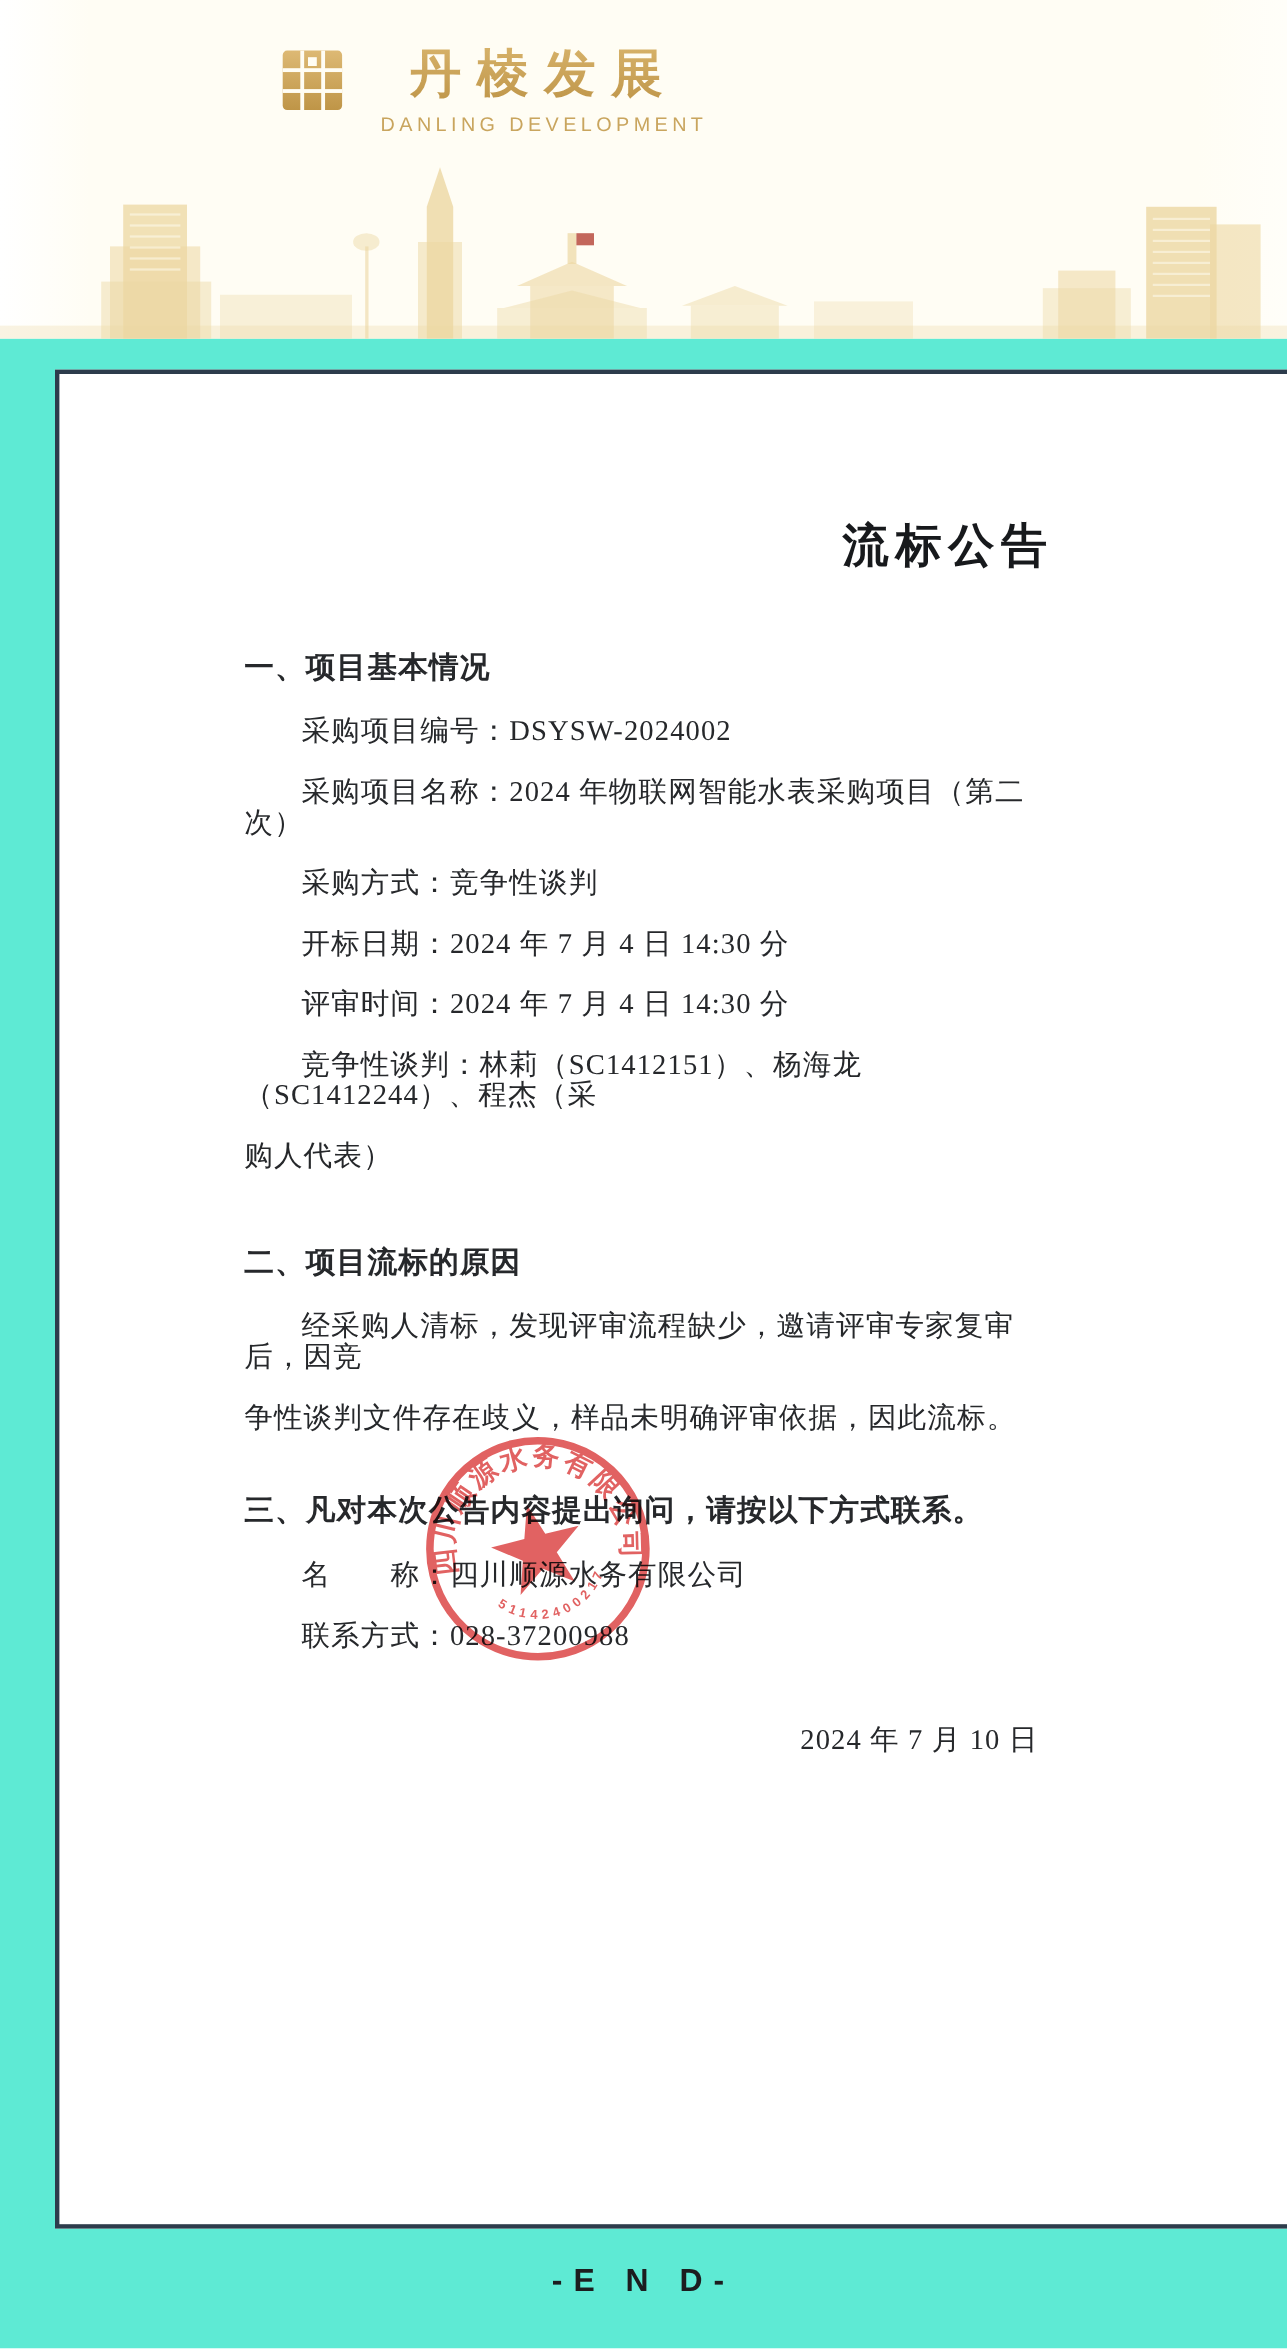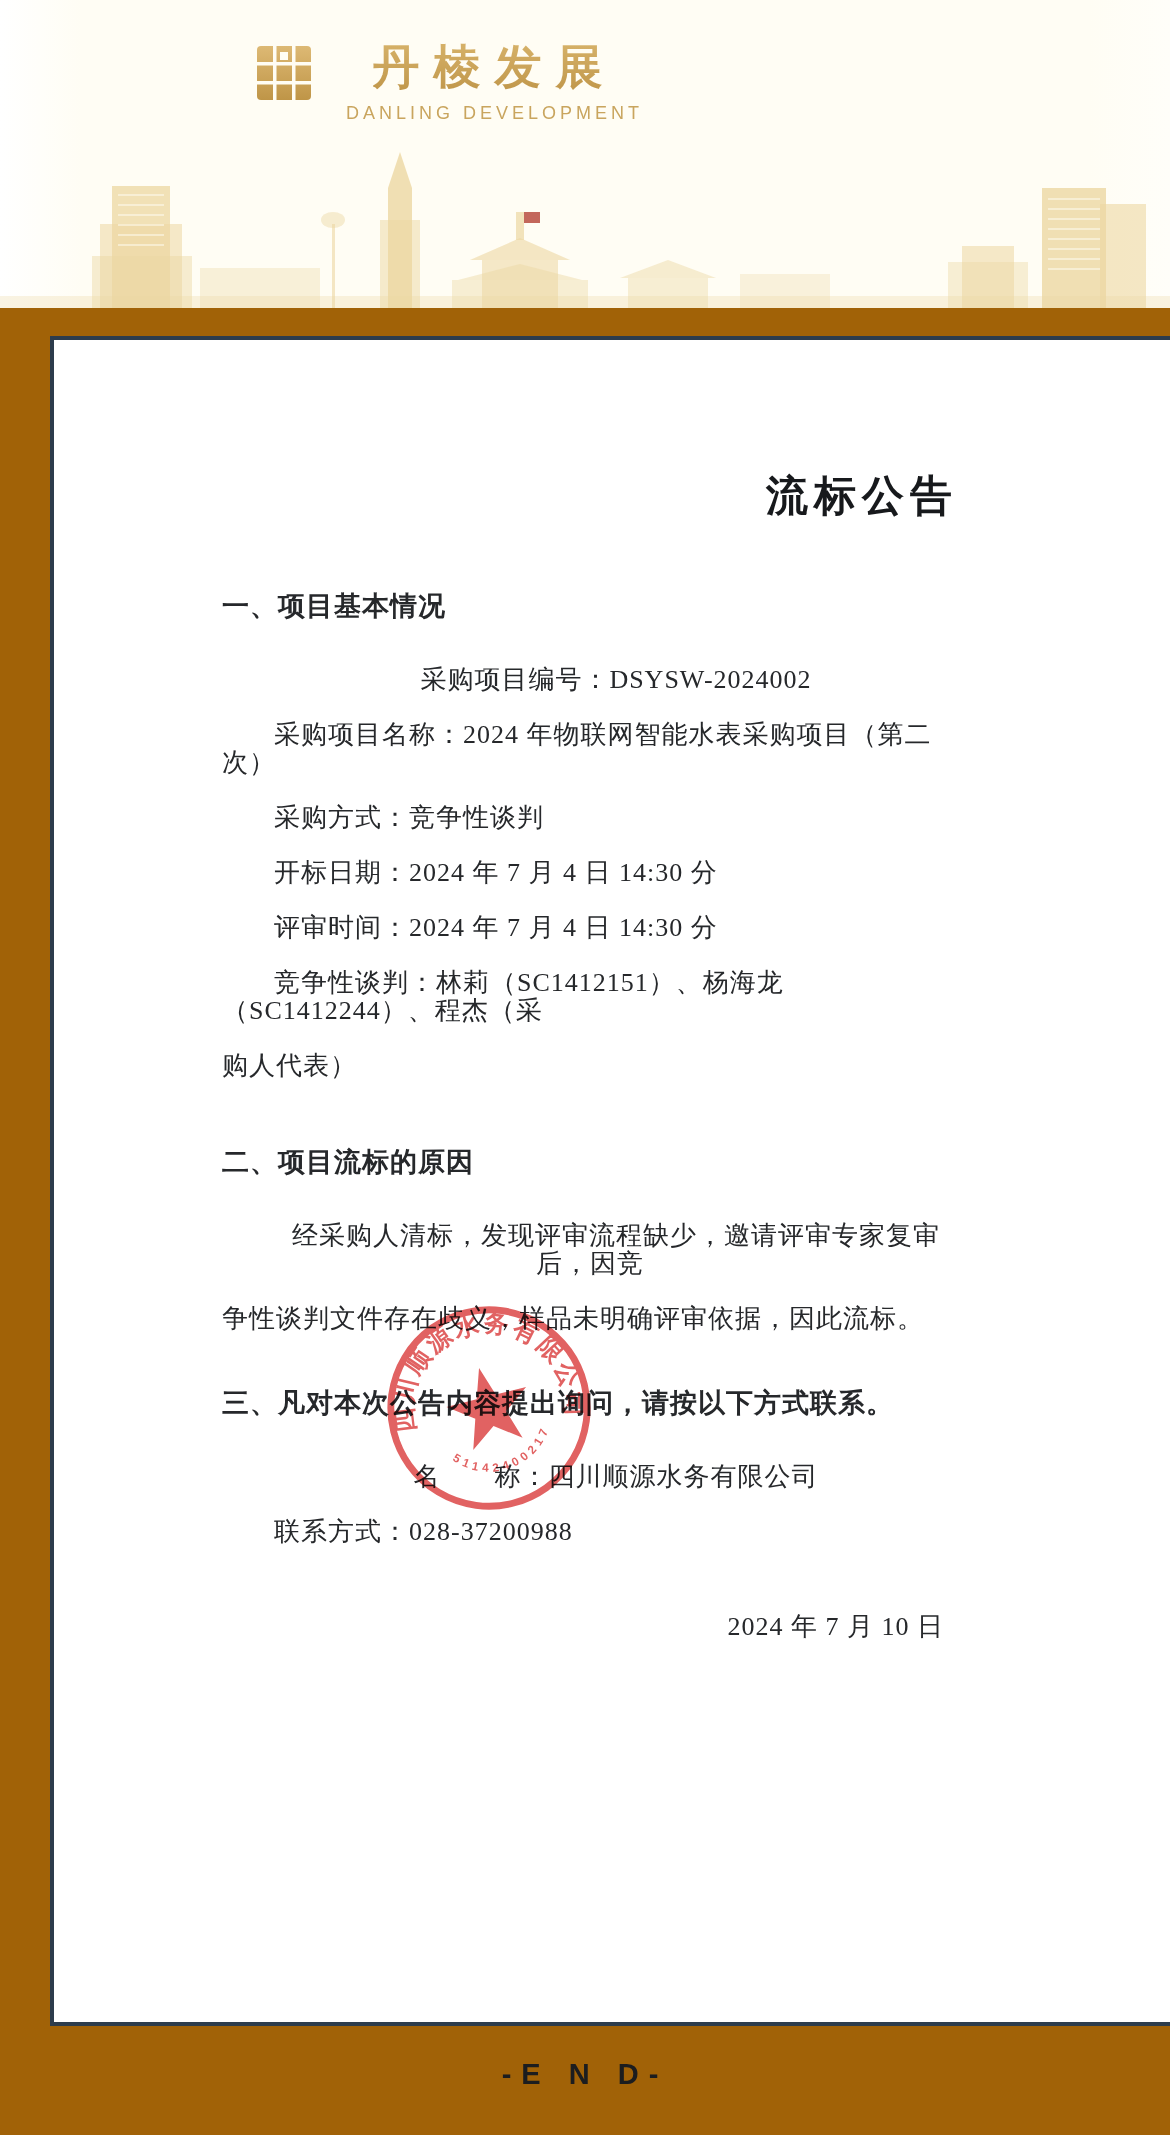--- a/index.html
+++ b/index.html
@@ -1,16 +1,16 @@
 <!DOCTYPE html>
 <html><head>
 <meta charset="utf-8">
 <style>
   html,body{margin:0;padding:0;background:#ffffff;}
-  .page{position:relative;width:1170px;height:2135px;background:#a16207;overflow:hidden;
+  .page{position:relative;width:1170px;height:2135px;background:#5eead4;overflow:hidden;
         font-family:"Liberation Serif",serif;color:#26282b;}
 
   
   .header-band{position:absolute;left:0;top:0;width:1170px;height:308px;
     background:linear-gradient(90deg,#ffffff 0,#fffdf4 7%,#fffdf4 93%,#fffef9 100%);}
   .brand{position:absolute;left:256px;top:36px;display:flex;align-items:flex-start;}
   .brand-mark{width:56px;height:62px;margin-top:6px;}
   .brand-text{margin-left:34px;display:flex;flex-direction:column;align-items:center;}
   .brand-name{font-size:47px;font-weight:700;letter-spacing:14px;
     background:linear-gradient(180deg,#d9b56d 0%,#bd9346 100%);
@@ -22,21 +22,21 @@
 
   
   .doc-frame{position:absolute;left:50px;top:336px;width:1064px;height:1554px;
     background:#ffffff;border:4px solid #2d3c4c;
     padding:128px 160px 0 168px;box-sizing:content-box;}
   .doc-title{width:736px;text-align:right;font-size:42px;font-weight:700;letter-spacing:6px;
     color:#17191c;font-family:"Liberation Serif",serif;}
   .sec-heading{margin-top:64px;font-size:27px;font-weight:700;color:#26282b;
     font-family:"Liberation Sans",sans-serif;letter-spacing:1px;}
   .line{width:736px;margin-top:27px;font-size:26px;line-height:28px;letter-spacing:1px;color:#26282b;}
-  .line.first{margin-top:42px;text-align:center;}
+  .line.first{margin-top:27px;}
   .indent{text-indent:2em;}
   .sec-heading.tight{margin-top:52px;}
   .doc-date{width:736px;margin-top:63px;text-align:right;padding-right:14px;
     font-size:26px;letter-spacing:1px;color:#26282b;box-sizing:border-box;}
 
   
   .stamp{position:absolute;left:381px;top:1300px;width:216px;height:216px;
     transform:rotate(-14deg);opacity:.88;mix-blend-mode:multiply;}
 
   

